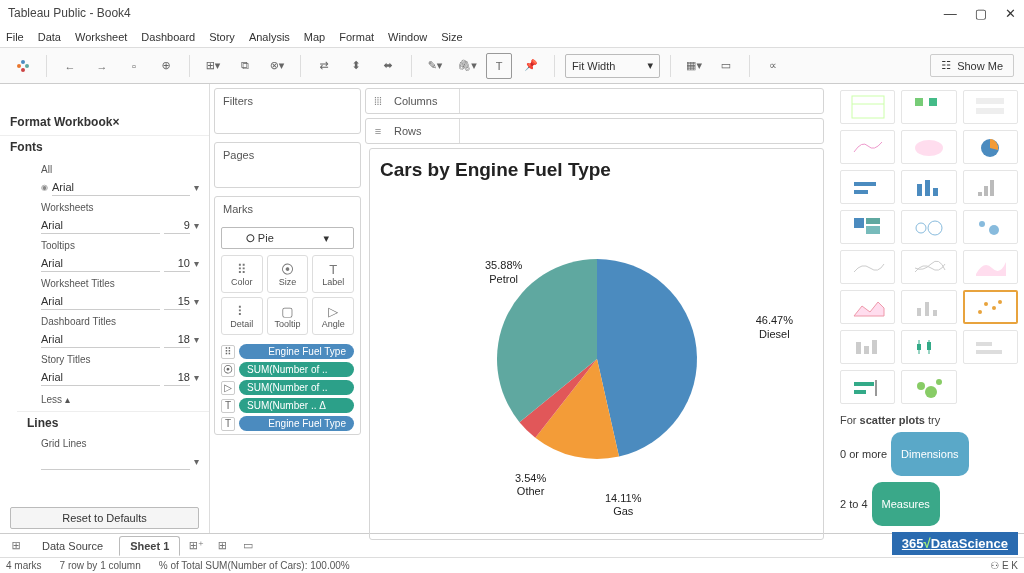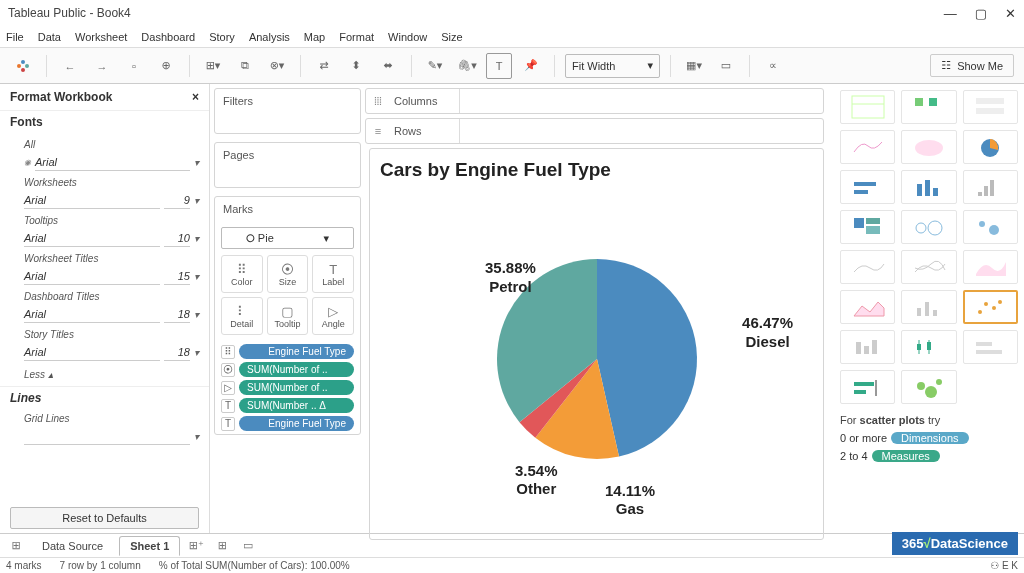--- a/index.html
+++ b/index.html
@@ -20,23 +20,23 @@
 .toolbar .tb-btn { width:26px; height:26px; display:flex; align-items:center; justify-content:center; color:#666; border-radius:2px; }
 .toolbar .tb-sep { width:1px; height:22px; background:#ddd; margin:0 4px; }
 .toolbar .fit-select { width:95px; height:24px; border:1px solid #bbb; border-radius:2px; padding:0 6px; display:flex; align-items:center; justify-content:space-between; font-size:11px; color:#333; }
 .toolbar .showme { margin-left:auto; display:flex; align-items:center; gap:6px; font-size:11px; color:#333; padding:4px 10px; border:1px solid #ccc; border-radius:2px; }
 
 
 .main { display:flex; height:449px; }
 
 
 .format-panel { width:210px; border-right:1px solid #ddd; background:#fff; overflow:hidden; position:relative; }
-.fp-header { display:flex; justify-content:space-between; align-items:center; padding:6px 10px; font-weight:bold; font-size:12px; }
+.fp-header { display:flex; align-items:center; padding:6px 10px; font-weight:bold; font-size:12px;margin-top:25px; }
 .fp-section-title { padding:4px 10px; font-weight:bold; font-size:12px; border-top:1px solid #eee; }
-.fp-body { padding:2px 0 0 0; overflow-y:auto; height:380px;font-style:italic; }
+.fp-body { padding:2px 0 0 17px; overflow-y:auto; height:380px; }
 .fp-row-label { padding:4px 16px 2px 24px; font-size:10px; color:#555; }
 .fp-row { display:flex; align-items:center; padding:2px 10px 2px 24px; gap:4px; font-size:11px; }
 .fp-row .font-name { flex:1; border-bottom:1px solid #ccc; padding:2px 0; }
 .fp-row .font-size { width:26px; text-align:right; border-bottom:1px solid #ccc; padding:2px 0; }
 .fp-row .caret { color:#666; font-size:10px; }
 .fp-less { padding:6px 24px; font-size:10px; color:#555; }
 .fp-reset { position:absolute; bottom:4px; left:10px; right:10px; }
 .fp-reset button { width:100%; height:22px; border:1px solid #bbb; background:#f5f5f5; border-radius:2px; font-size:11px; color:#333; }
 
 
@@ -56,47 +56,47 @@
 .pill .green { background:#2ca089; }
 
 
 .viz-col { flex:1; display:flex; flex-direction:column; }
 .colrow-bar { height:28px; border:1px solid #d5d5d5; border-radius:3px; margin:4px 4px 0 0; display:flex; align-items:center; }
 .colrow-bar .icon { width:24px; text-align:center; color:#888; }
 .colrow-bar .lbl { width:70px; font-size:11px; color:#555; border-right:1px solid #ddd; padding:6px 4px; }
 .viz-area { flex:1; border:1px solid #d5d5d5; border-radius:3px; margin:4px 4px 0 4px; padding:10px; }
 .viz-title { font-size:19px; font-weight:bold; color:#222; margin-bottom:8px; }
 .pie-wrap { position:relative; width:100%; height:340px; display:flex; align-items:center; justify-content:center; }
-.pie-label { position:absolute; font-size:15px; color:#222; line-height:1.25; text-align:center; font-weight:bold; }
+.pie-label { position:absolute; font-size:11px; color:#222; line-height:1.25; text-align:center; font-weight:normal; }
 
 
 .showme-panel { width:190px; padding:6px; margin-left:6px; }
 .sm-grid { display:grid; grid-template-columns:repeat(3,1fr); gap:6px; }
 .sm-cell { height:34px; border:1px solid #e5e5e5; border-radius:2px; display:flex; align-items:center; justify-content:center; }
 .sm-cell.sel { border:2px solid #e8a33d; }
 .sm-hint { margin-top:10px; font-size:11px; color:#444; }
-.sm-tag { display:inline-block; border-radius:10px; padding:0 10px; color:#fff; font-size:11px; margin-left:4px;text-align:right; }
+.sm-tag { display:inline-block; border-radius:10px; padding:16px 10px; color:#fff; font-size:11px; margin-left:4px;text-align:right; }
 .sm-tag.dim { background:#5aa8c8; }
 .sm-tag.meas { background:#3aa889; }
 .sm-row { margin-top:6px; font-size:11px; }
 
 
 .bottom-tabs { height:24px; border-top:1px solid #ccc; display:flex; align-items:center; padding:0 6px; gap:6px; font-size:11px; color:#444; }
 .bottom-tabs .tab { padding:3px 10px; }
 .bottom-tabs .tab.active { background:#fff; border:1px solid #bbb; border-bottom:1px solid #fff; border-radius:3px 3px 0 0; font-weight:bold; }
 .bottom-tabs .tbi { width:20px; text-align:center; color:#777; }
 
 
 .statusbar { height:16px; border-top:1px solid #ddd; display:flex; align-items:center; padding:0 6px; gap:18px; font-size:10px; color:#555; }
 
 
 svg { display:block; }
 
 
-.ds-logo { position:absolute; right:6px; bottom:18px; background:#2a6bb0; color:#fff; font-size:13px; font-weight:bold; padding:4px 10px; border-radius:0; }
+.ds-logo { position:absolute; right:6px; bottom:18px; background:#2a6bb0; color:#fff; font-size:13px; font-weight:bold; padding:4px 10px; border-radius:0;text-decoration:underline; }
 .ds-logo span.chk { color:#a7f07a; }
 </style>
 </head>
 <body>
 
 <div class="titlebar">
   <div class="title">Tableau Public - Book4</div>
   <div class="win-controls">
     <span>—</span>
     <span>▢</span>

